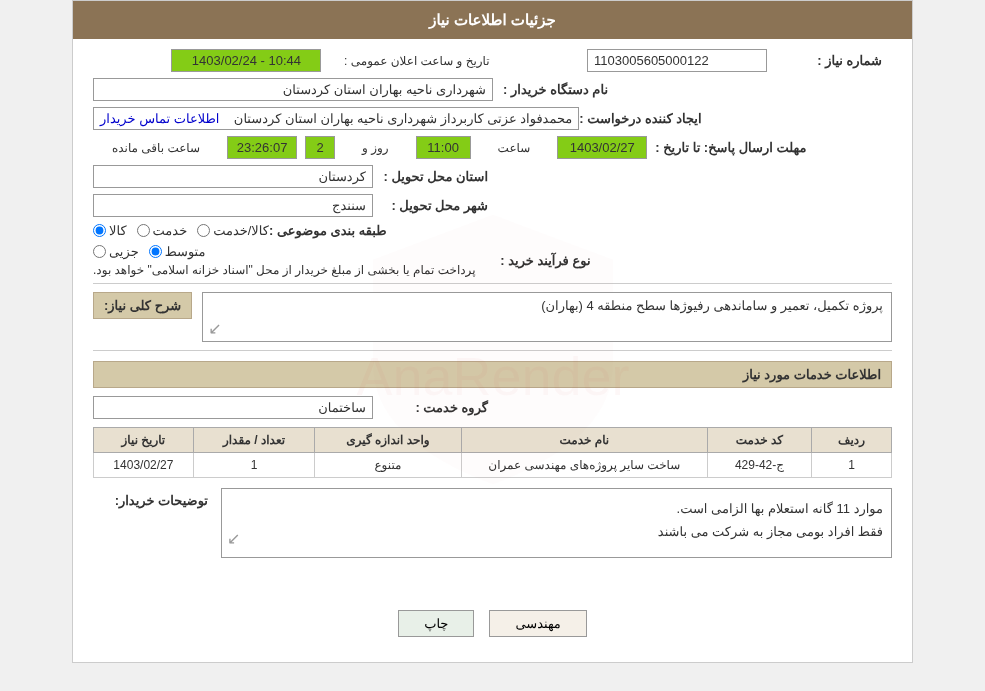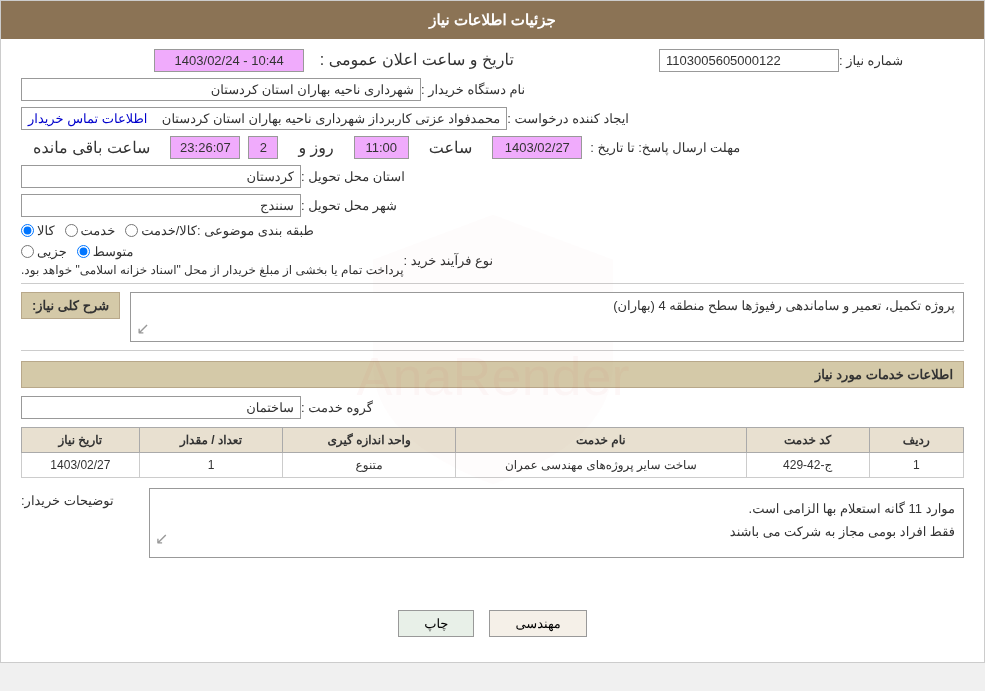--- a/index.html
+++ b/index.html
@@ -4,21 +4,21 @@
   <style>
     * { box-sizing: border-box; margin: 0; padding: 0; }
     body {
       font-family: Tahoma, Arial, sans-serif;
       font-size: 13px;
       background: #f0f0f0;
       direction: rtl;
       color: #333;
     }
     .container {
-      width: 985px;
+      width: 841px;
       margin: 0 auto;
       background: #fff;
       border: 1px solid #ccc;
     }
     .header {
       background: #8B7355;
       color: #fff;
       text-align: center;
       padding: 10px 15px;
       font-size: 15px;
@@ -35,25 +35,25 @@
       font-size: 13px;
       margin: 10px 0 8px 0;
     }
     .form-row {
       display: flex;
       align-items: center;
       margin-bottom: 6px;
       justify-content: flex-end;
     }
     .label {
-      font-weight: normal;
+      font-weight: bold;
       white-space: nowrap;
       margin-right: 5px;
       min-width: 120px;
-      text-align: left;
+      text-align: right;
       padding-right: 5px;
     }
     .value-box {
       border: 1px solid #999;
       background: #fff;
       padding: 3px 6px;
       min-height: 22px;
       min-width: 200px;
       text-align: right;
     }
@@ -71,26 +71,26 @@
       align-items: center;
       justify-content: flex-end;
       margin-bottom: 6px;
       gap: 8px;
     }
     .date-time-row .label {
       min-width: 120px;
     }
     .inline-label {
       white-space: nowrap;
-      font-size: 16px;
-      margin: 0 12px;
+      font-size: 12px;
+      margin: 0 19px;
     }
     .small-box {
       border: 1px solid #999;
-      background: #f0abfc;
+      background: #84cc16;
       padding: 3px 6px;
       min-height: 22px;
       display: inline-block;
       text-align: center;
     }
     .link-blue {
       color: #0000cc;
       text-decoration: none;
       cursor: pointer;
     }

